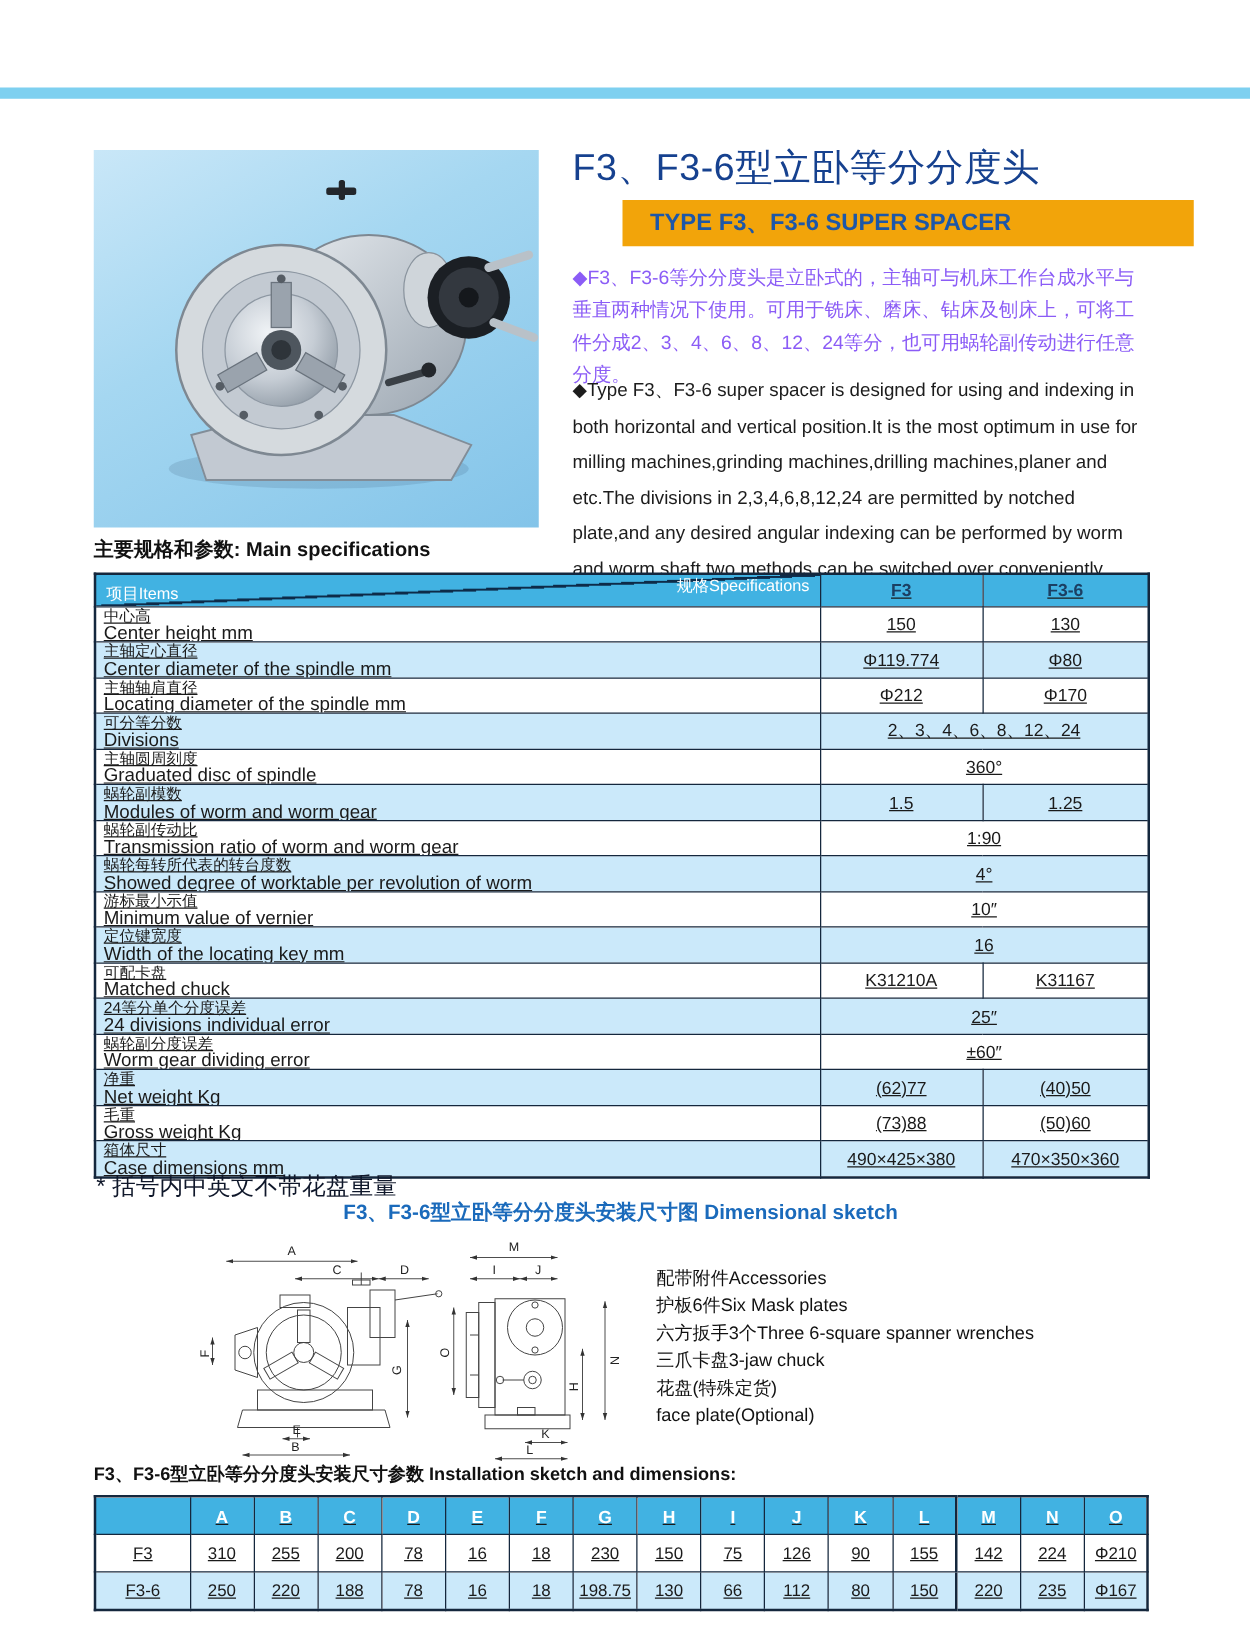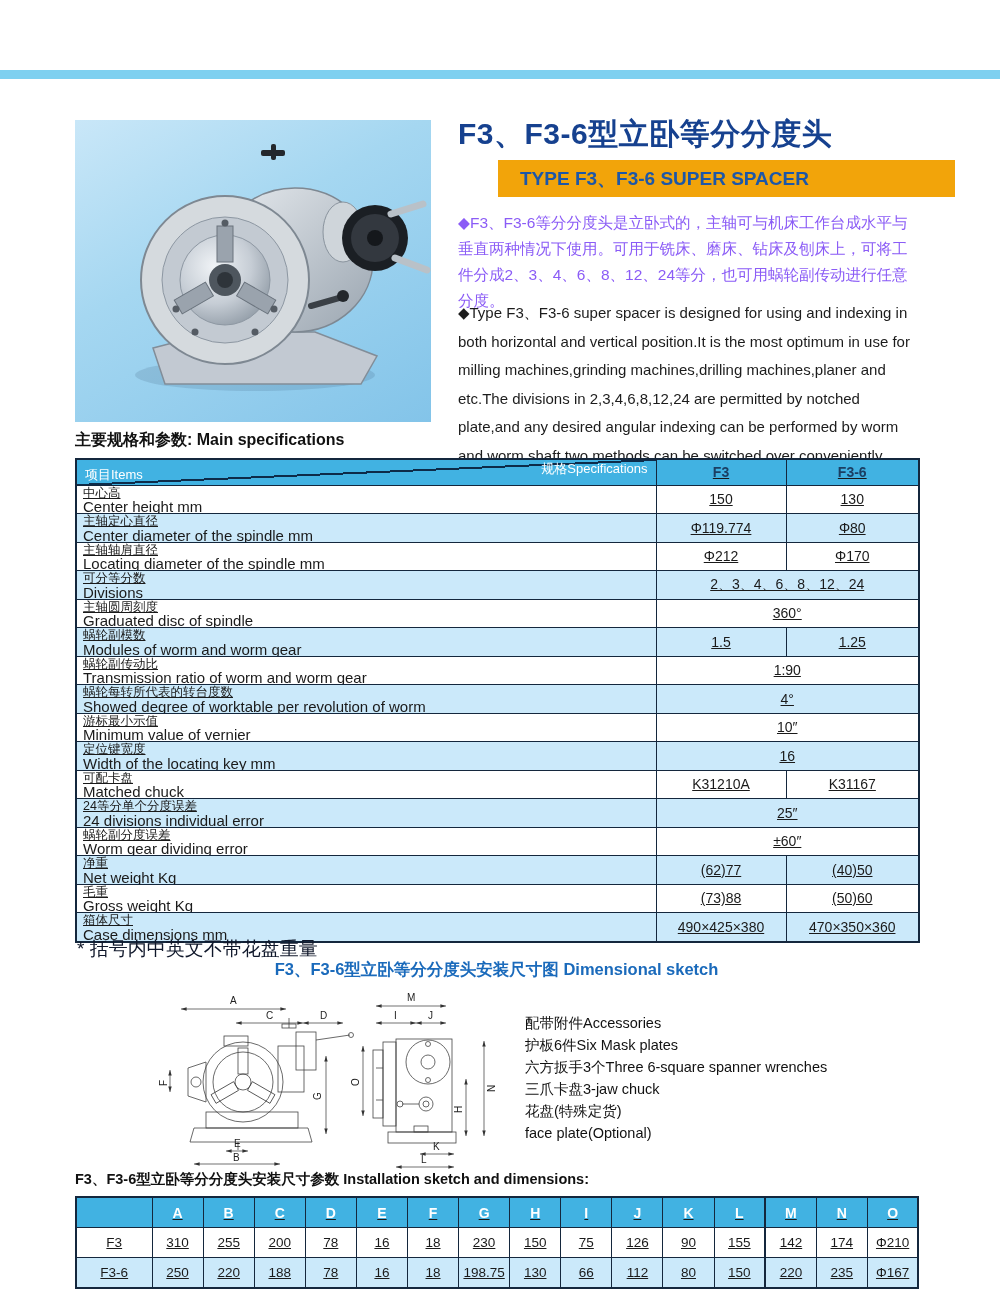--- a/index.html
+++ b/index.html
@@ -4,21 +4,21 @@
 <style>
   html,body{margin:0;padding:0;background:#ffffff;}
   #page{position:relative;width:1000px;height:1304px;background:#ffffff;overflow:hidden;
         font-family:"Liberation Sans",sans-serif;color:#1a1a1a;}
 
   .topbar{position:absolute;left:0;top:70px;width:1000px;height:9px;background:#7ed0f0;}
 
   .photo{position:absolute;left:75px;top:120px;width:356px;height:302px;
          background:linear-gradient(150deg,#c9e7f8 0%,#a5d7f1 40%,#83c4e9 100%);}
 
-  .title{position:absolute;left:458px;top:114px;width:470px;font-size:30px;font-weight:bold;
+  .title{position:absolute;left:458px;top:114px;width:470px;font-size:30px;font-weight:normal;
          color:#16418f;letter-spacing:0.5px;}
   .banner{position:absolute;left:458px;top:160px;width:457px;height:37px;background:#f2a40a;margin-left:40px;}
   .banner span{display:block;padding-left:22px;line-height:37px;font-size:19px;font-weight:bold;color:#1d57a8;}
 
   .desc-cn{position:absolute;left:458px;top:210px;width:462px;font-size:15.5px;line-height:26px;color:#8b5cf6;}
   .desc-en{position:absolute;left:458px;top:299px;width:464px;font-size:15px;line-height:28.5px;color:#1c1c1c;}
 
   .spec-heading{position:absolute;left:75px;top:430px;font-size:16px;font-weight:600;color:#111;}
 
   table{border-collapse:collapse;table-layout:fixed;text-decoration:underline;}
@@ -402,21 +402,21 @@
           <td>78</td>
           <td>16</td>
           <td>18</td>
           <td>230</td>
           <td>150</td>
           <td>75</td>
           <td>126</td>
           <td>90</td>
           <td>155</td>
           <td>142</td>
-          <td>174</td>
+          <td>224</td>
           <td>Φ210</td>
         </tr>
         <tr class="shaded">
           <td>F3-6</td>
           <td>250</td>
           <td>220</td>
           <td>188</td>
           <td>78</td>
           <td>16</td>
           <td>18</td>

